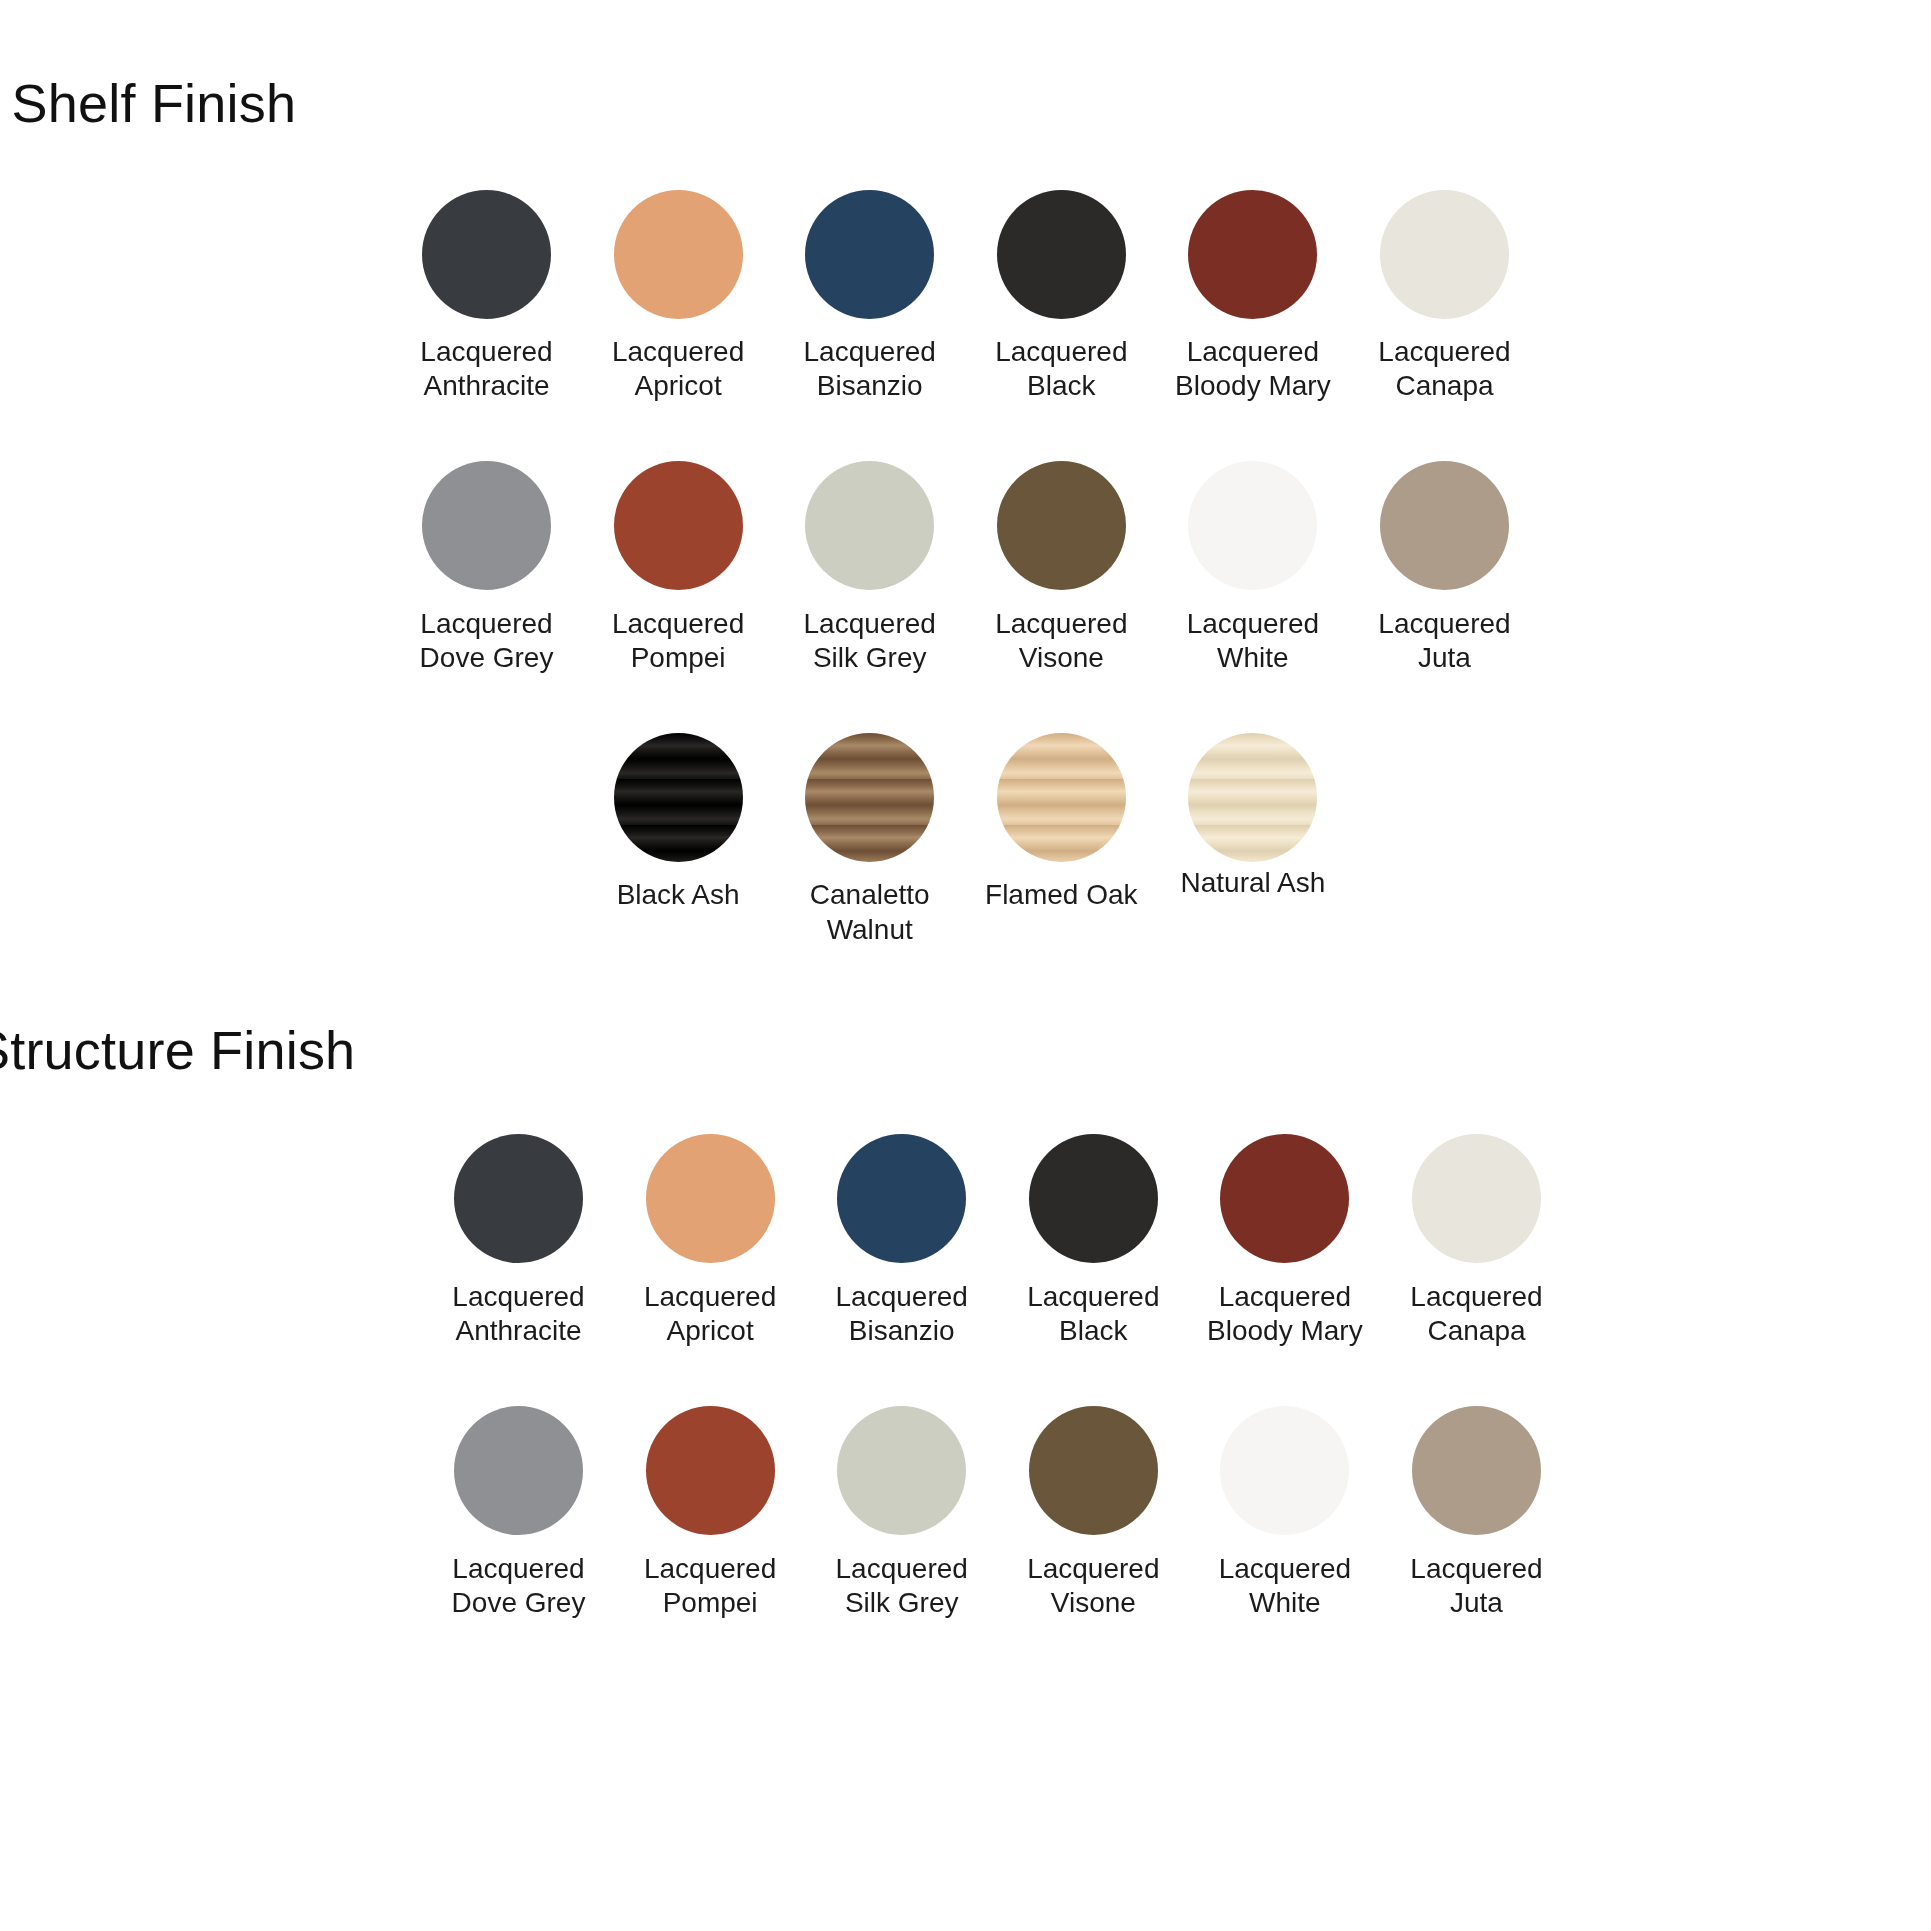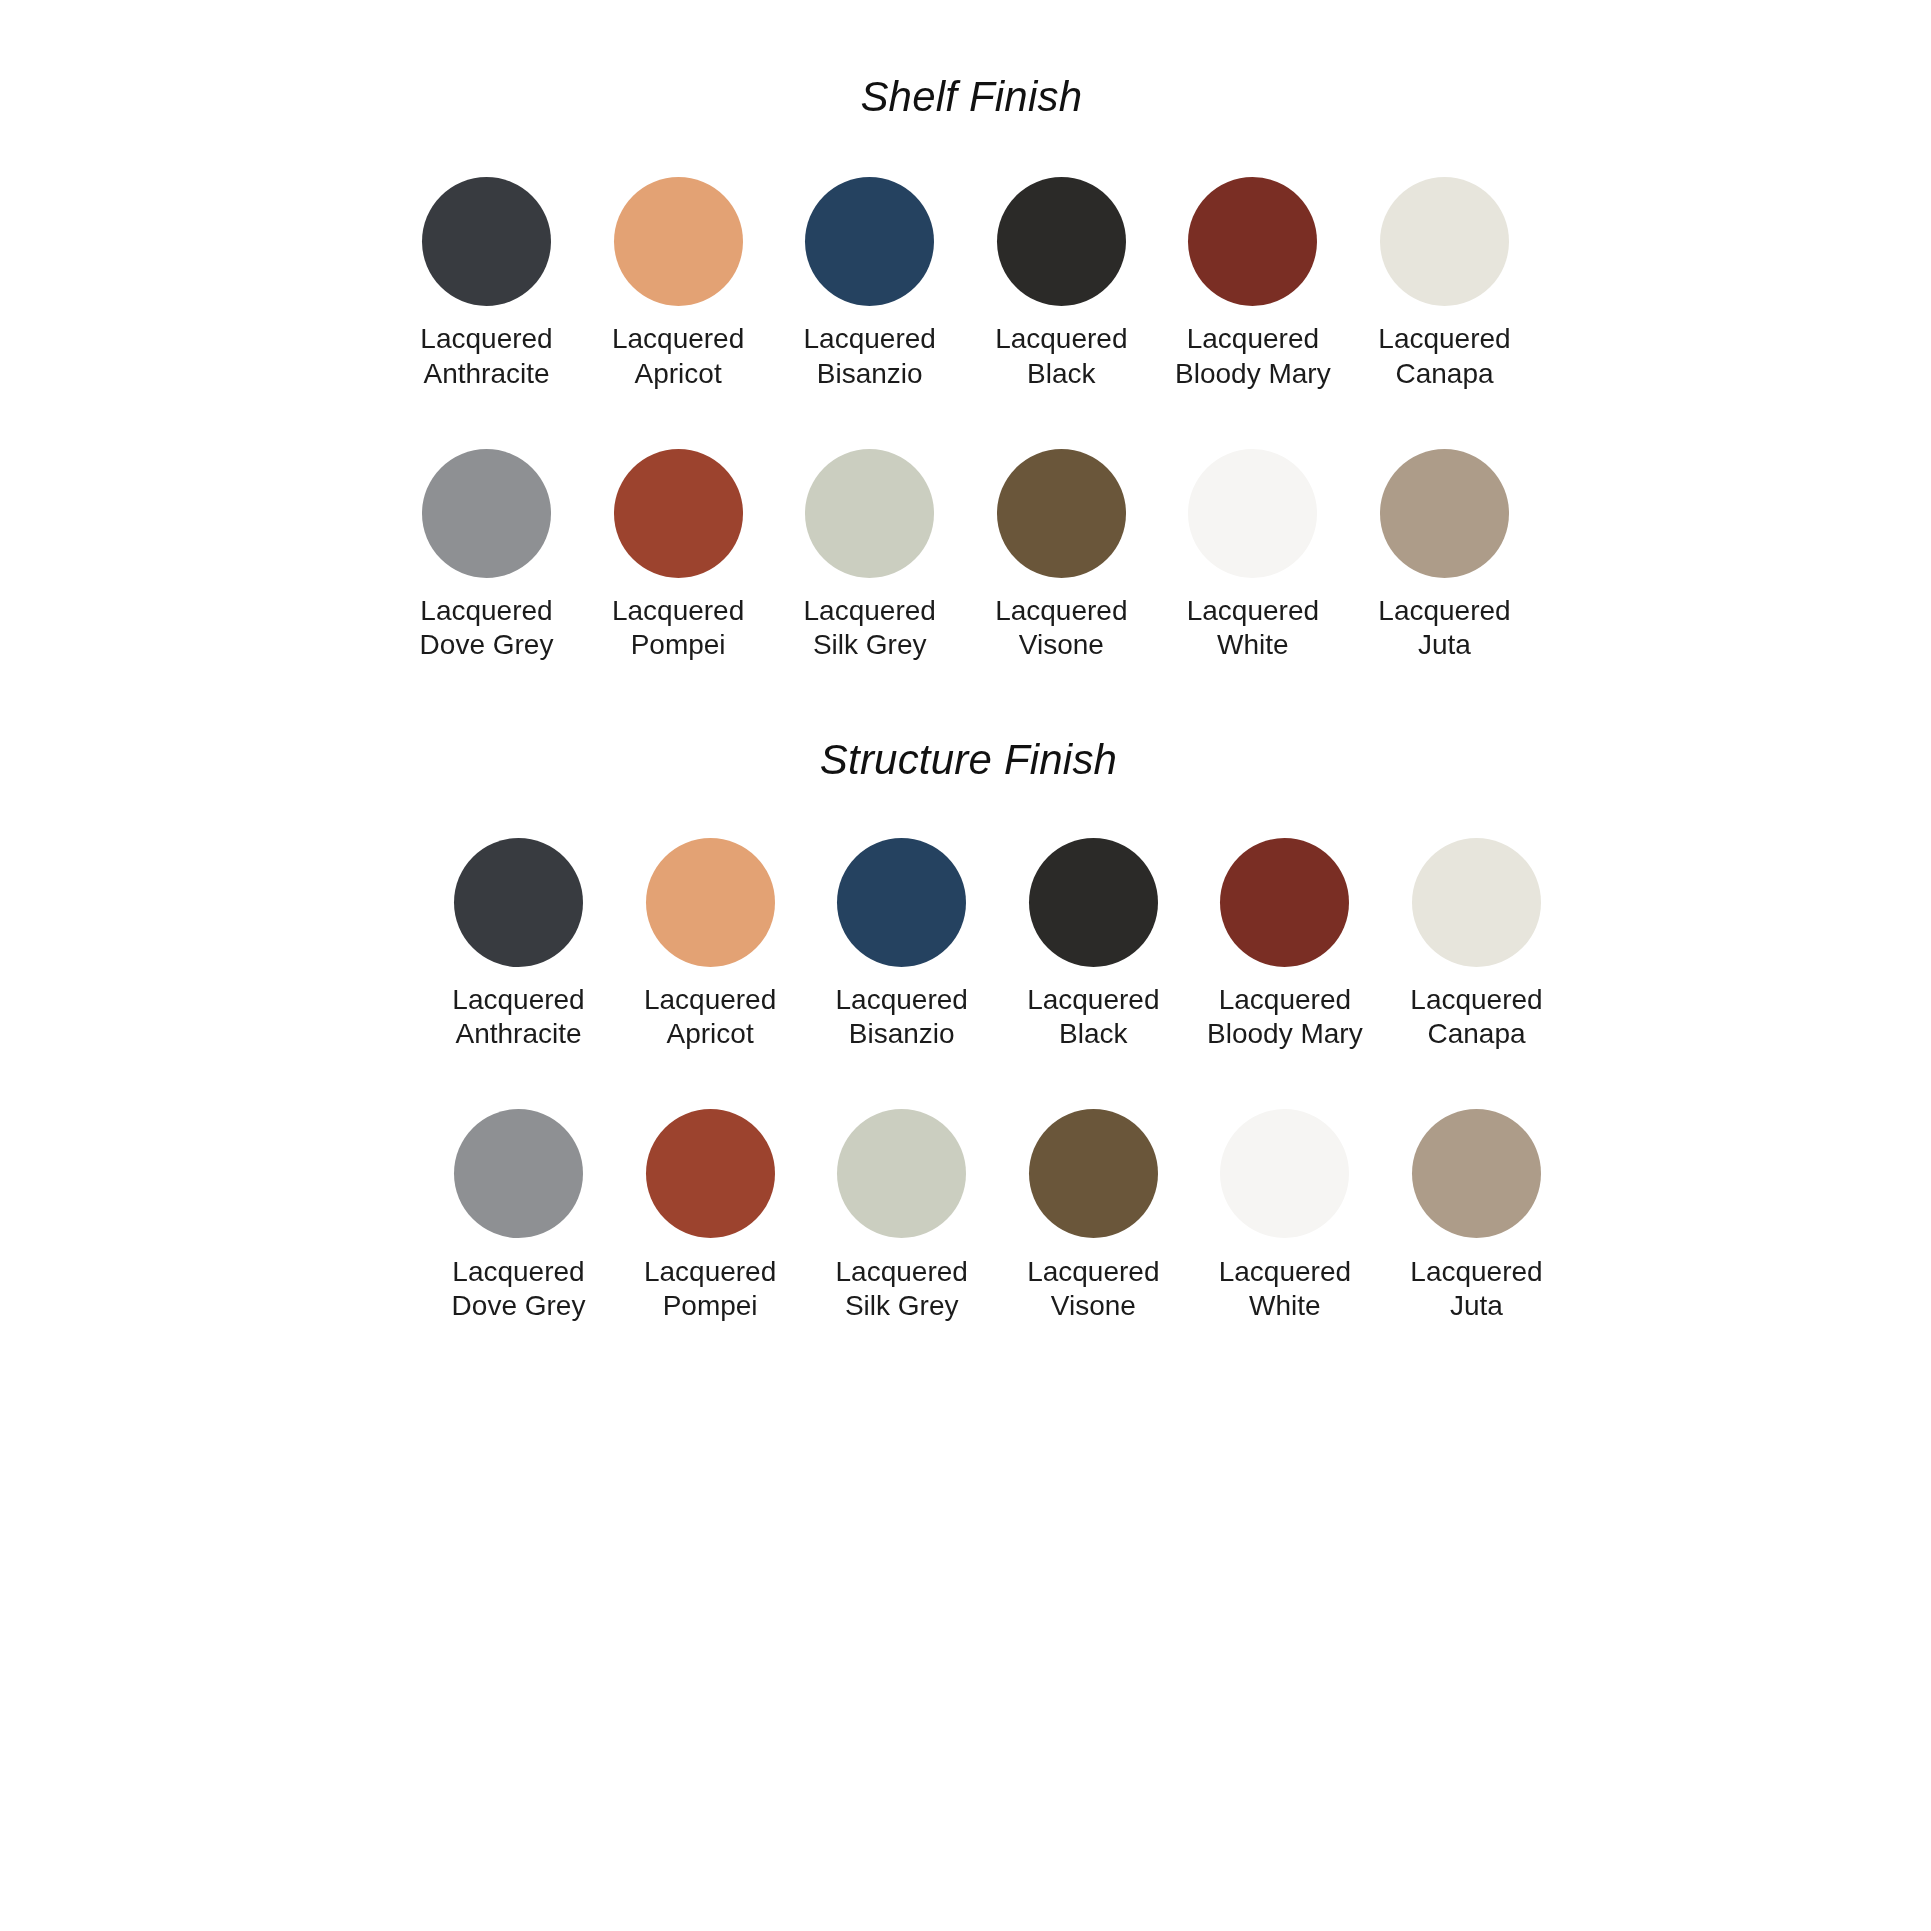--- a/index.html
+++ b/index.html
@@ -16,29 +16,28 @@
   }
   .page {
     width: 1931px;
     height: 1931px;
     position: relative;
     box-sizing: border-box;
     padding-top: 75px;
   }
   .section { width: 100%; }
   .section-title {
-    text-align: center;
-    font-size: 42px;
+    text-align: left;
+    font-size: 54px;
     font-weight: 400;
     letter-spacing: 0.2px;
     color: #111111;
     margin: 0;
     padding: 0;
     line-height: 1.05;
-    font-style: italic;
   }
   #shelf-title { margin-left: 11.6px; }
   #structure-title { margin-left: -58px; }
 
   .grid {
     display: flex;
     flex-direction: column;
     align-items: center;
   }
   .swatch-row {
@@ -149,20 +148,39 @@
             <div class="chip" style="background: rgb(246, 245, 243);"></div>
             <div class="swatch-label">Lacquered
 White</div>
           </div>
           <div class="swatch">
             <div class="chip" style="background: rgb(173, 156, 137);"></div>
             <div class="swatch-label">Lacquered
 Juta</div>
           </div>
         </div>
+        <div class="swatch-row row-gap-2">
+          <div class="swatch">
+            <div class="chip wood" style="background: repeating-linear-gradient(rgb(0, 0, 0) 0px, rgb(18, 18, 17) 6.8px, rgb(42, 39, 36) 12.6px, rgb(18, 18, 17) 19.3px, rgb(0, 0, 0) 26px, rgb(18, 18, 17) 33px, rgb(42, 39, 36) 40px, rgb(18, 18, 17) 46px) rgb(18, 18, 17);"></div>
+            <div class="swatch-label">Black Ash</div>
+          </div>
+          <div class="swatch">
+            <div class="chip wood" style="background: repeating-linear-gradient(rgb(109, 79, 54) 0px, rgb(138, 106, 76) 6.8px, rgb(169, 138, 104) 12.6px, rgb(138, 106, 76) 19.3px, rgb(109, 79, 54) 26px, rgb(138, 106, 76) 33px, rgb(169, 138, 104) 40px, rgb(138, 106, 76) 46px) rgb(138, 106, 76);"></div>
+            <div class="swatch-label">Canaletto
+Walnut</div>
+          </div>
+          <div class="swatch">
+            <div class="chip wood" style="background: repeating-linear-gradient(rgb(207, 174, 133) 0px, rgb(226, 196, 156) 6.8px, rgb(240, 217, 184) 12.6px, rgb(226, 196, 156) 19.3px, rgb(207, 174, 133) 26px, rgb(226, 196, 156) 33px, rgb(240, 217, 184) 40px, rgb(226, 196, 156) 46px) rgb(226, 196, 156);"></div>
+            <div class="swatch-label">Flamed Oak</div>
+          </div>
+          <div class="swatch">
+            <div class="chip wood" style="background: repeating-linear-gradient(rgb(222, 208, 177) 0px, rgb(236, 223, 194) 6.8px, rgb(245, 236, 216) 12.6px, rgb(236, 223, 194) 19.3px, rgb(222, 208, 177) 26px, rgb(236, 223, 194) 33px, rgb(245, 236, 216) 40px, rgb(236, 223, 194) 46px) rgb(236, 223, 194);"></div>
+            <div class="swatch-label label-raised">Natural Ash</div>
+          </div>
+        </div>
       </div>
   </section>
 
   <section class="section" id="structure-title-wrap">
     <h1 class="section-title" id="structure-title">Structure Finish</h1>
     <div class="grid" id="structure-grid">
         <div class="swatch-row">
           <div class="swatch">
             <div class="chip" style="background: rgb(56, 59, 64);"></div>
             <div class="swatch-label">Lacquered

